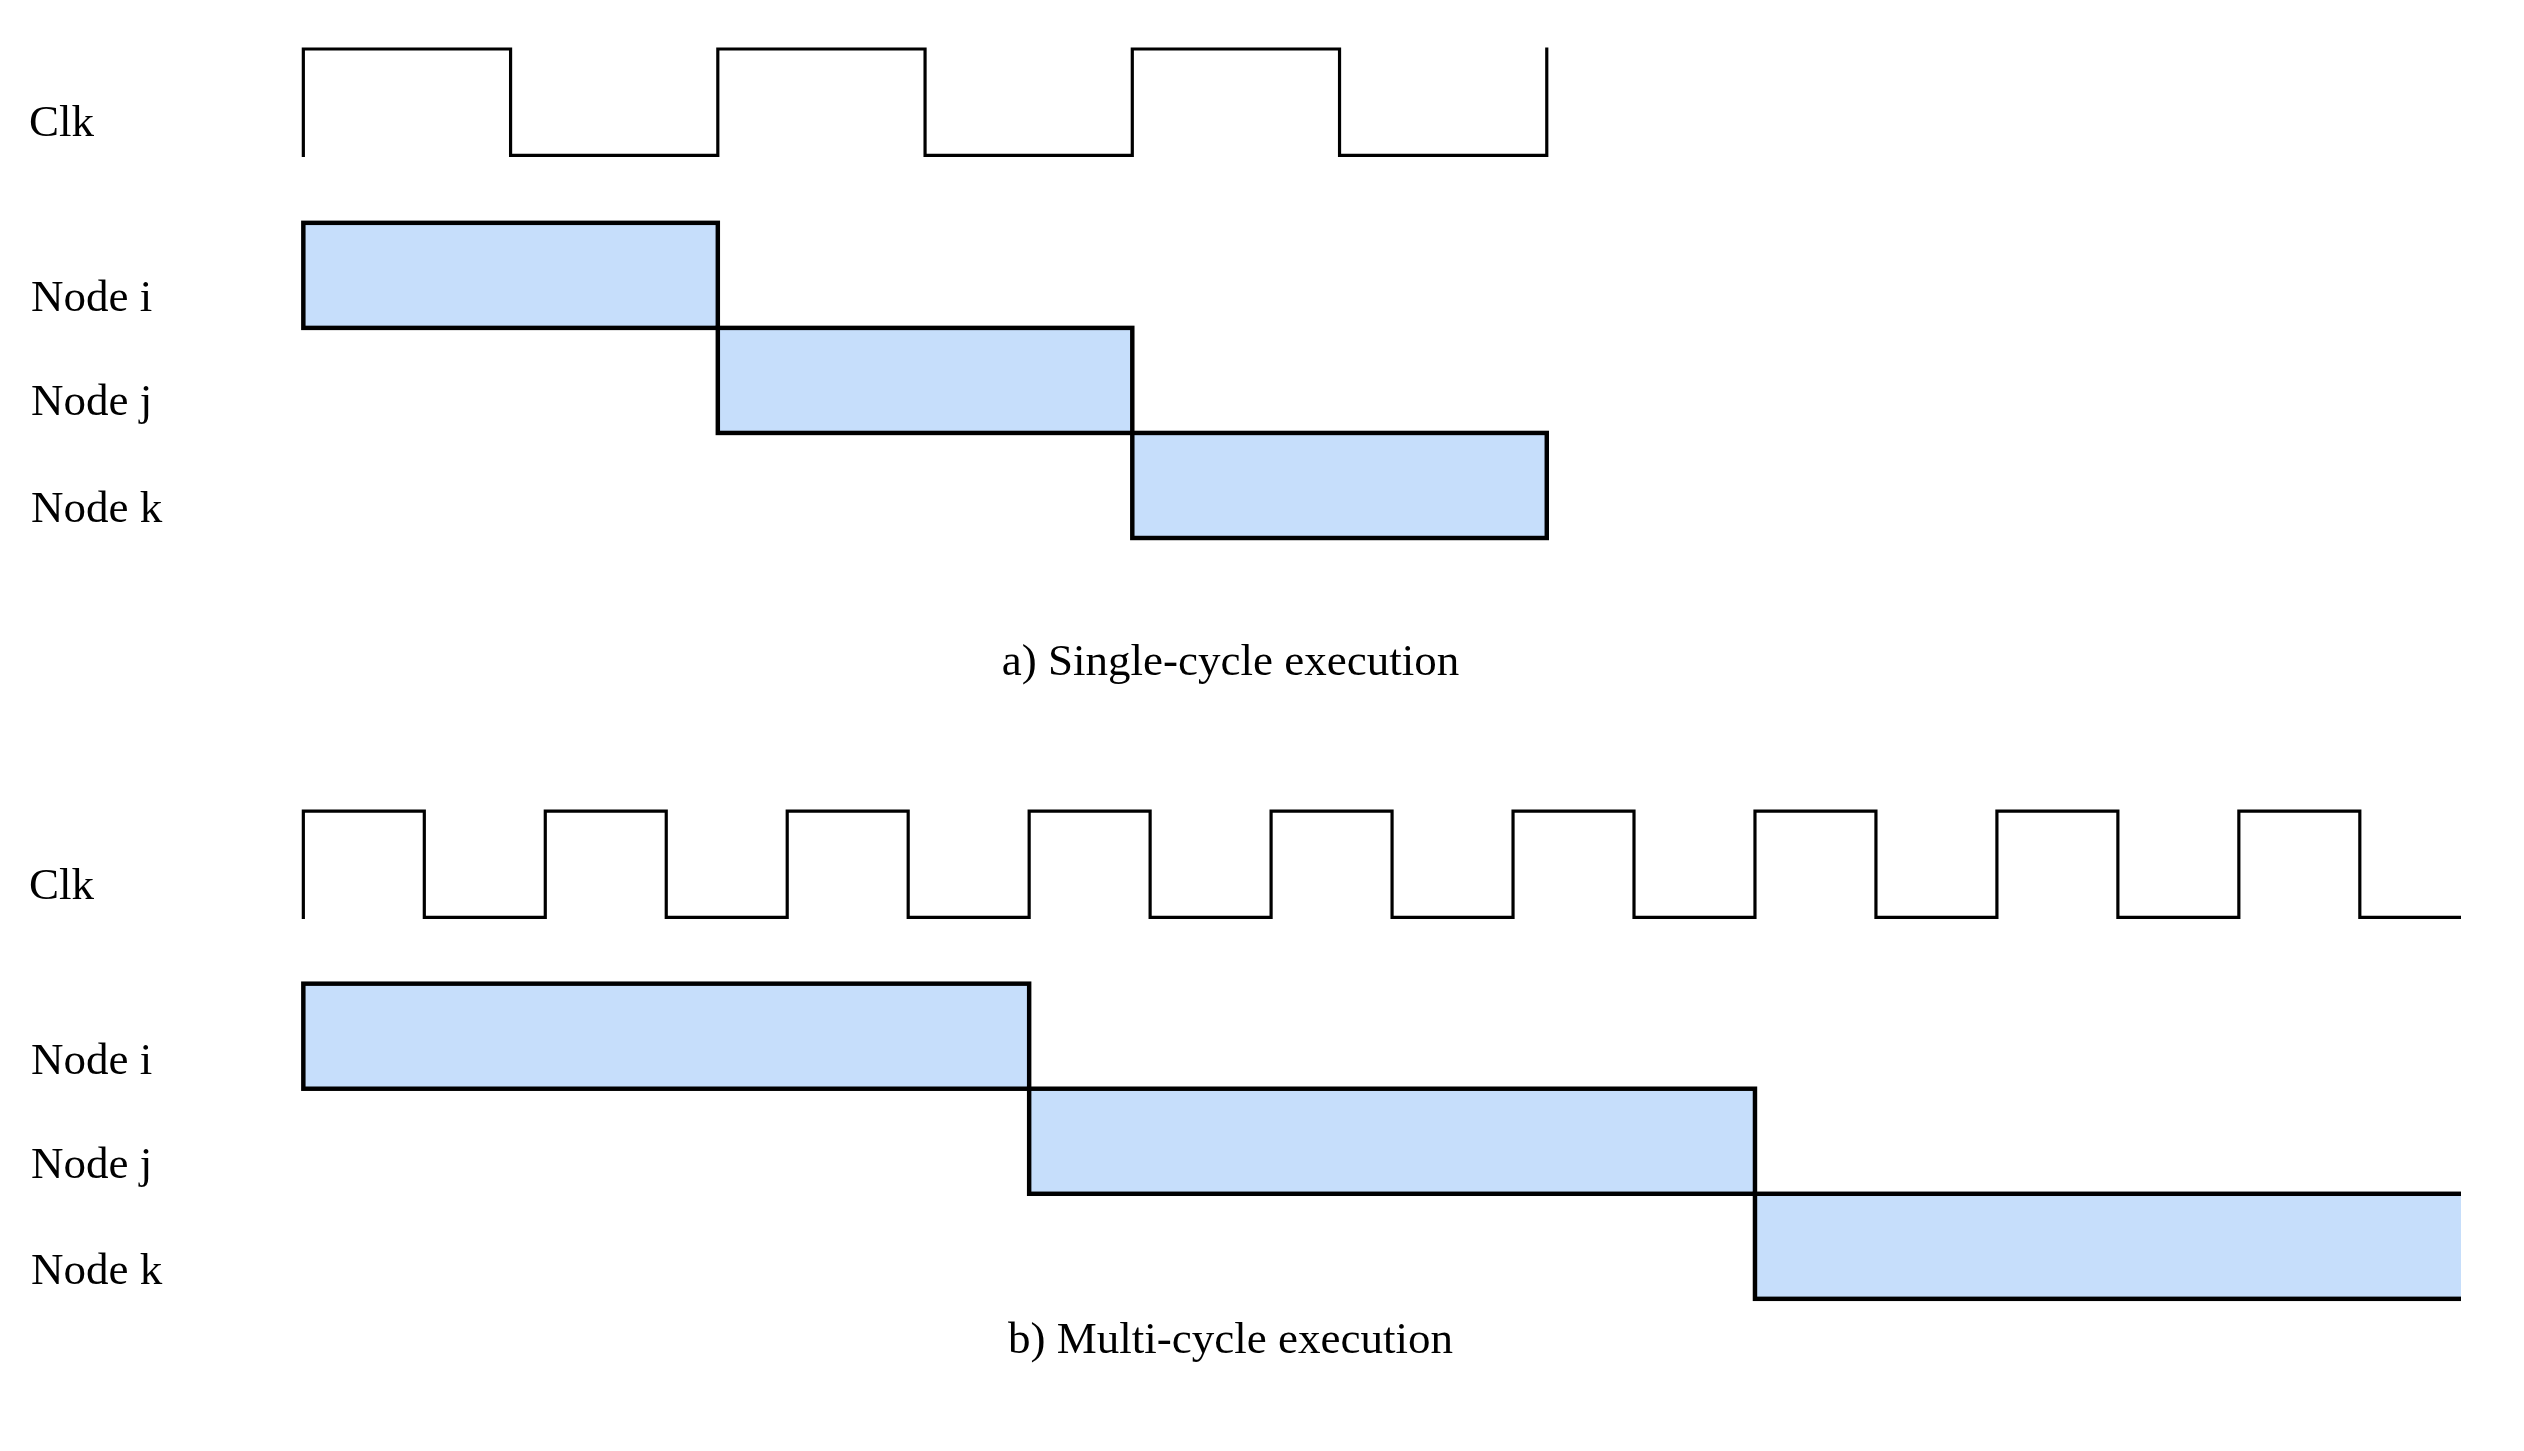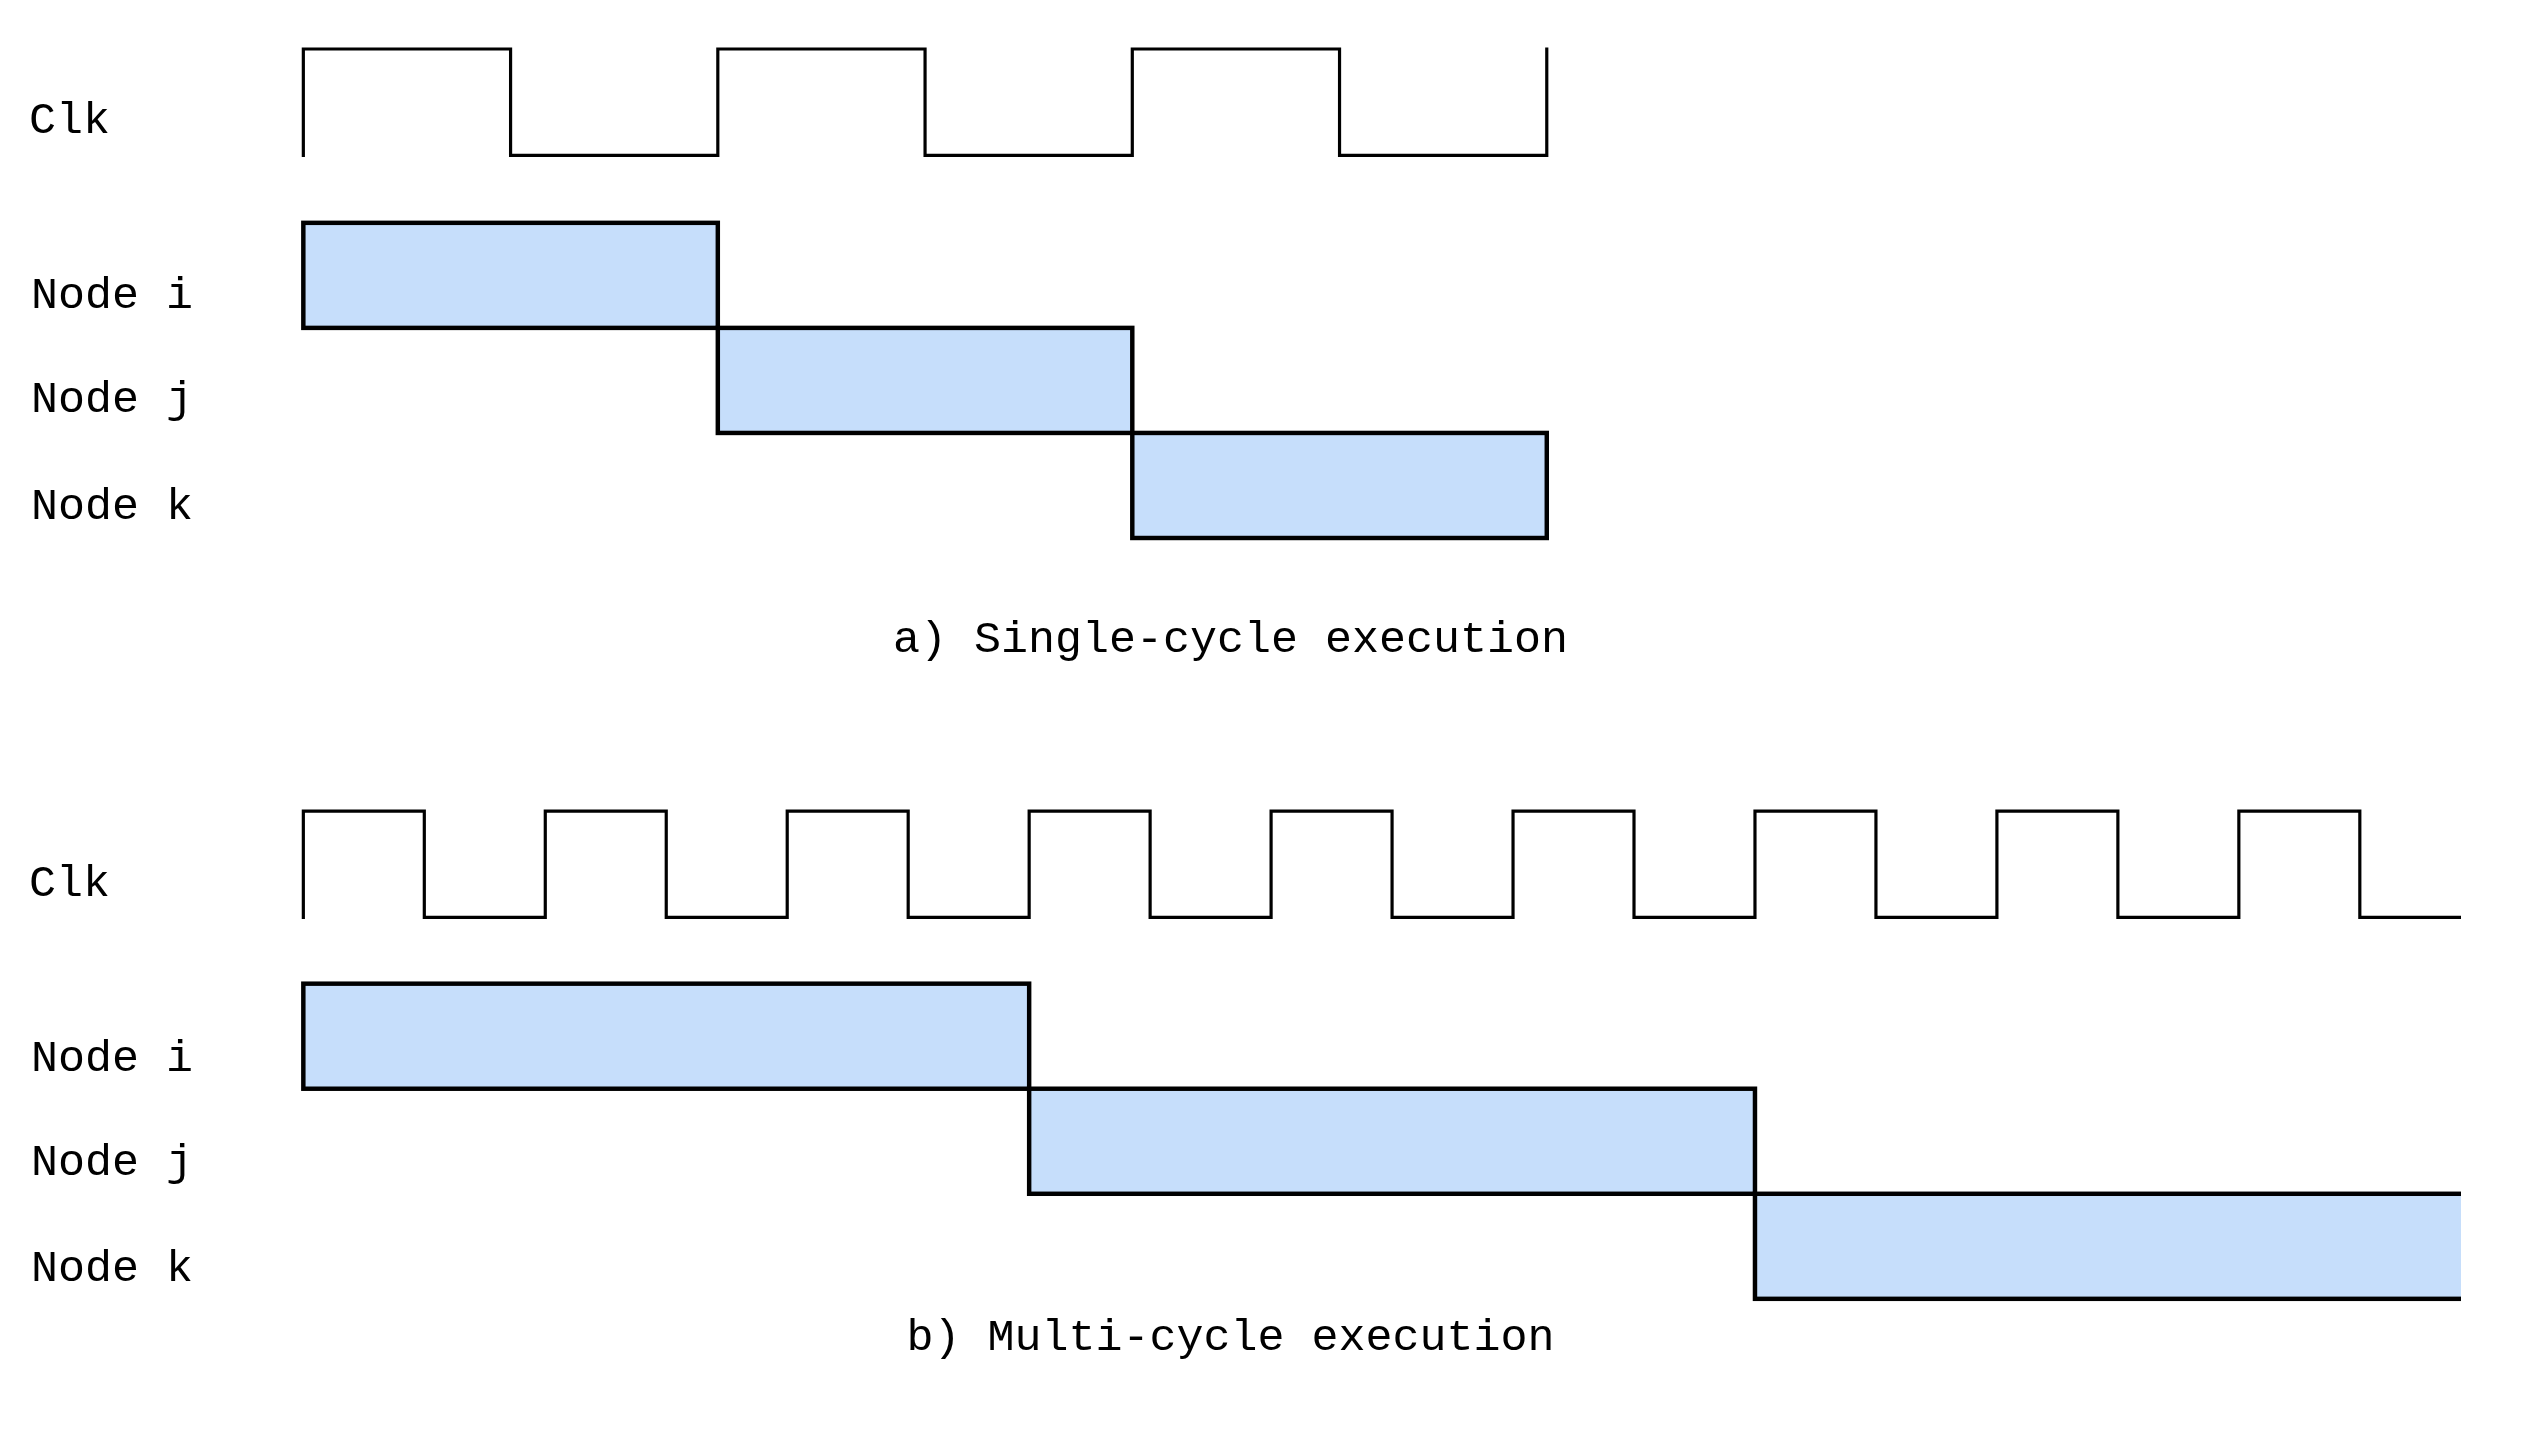--- a/index.html
+++ b/index.html
@@ -5,21 +5,21 @@
   html, body {
     margin: 0;
     padding: 0;
     background: #ffffff;
   }
   .canvas {
     position: relative;
     width: 2461px;
     height: 1451px;
     background: var(--bg, #ffffff);
-    font-family: Liberation Mono, monospace;
+    font-family: Liberation Serif, serif;
     color: var(--text, #000000);
     overflow: hidden;
   }
   #diagram-svg {
     position: absolute;
     left: 0;
     top: 0;
     width: 2525px;
     height: 1451px;
   }
@@ -46,21 +46,21 @@
     left: 0;
     width: 100%;
     text-align: center;
     font-size: 45px;
     line-height: 45px;
   }
   #clk-a      { left: 29px;  top: 99px;  }
   #node-a-i   { left: 31px;  top: 274px;  }
   #node-a-j   { left: 31px;  top: 378px;  }
   #node-a-k   { left: 31px;  top: 485px;  }
-  #caption-a  { top: 618px;  }
+  #caption-a  { top: 638px;  }
   #clk-b      { left: 29px;  top: 862px; }
   #node-b-i   { left: 31px;  top: 1037px; }
   #node-b-j   { left: 31px;  top: 1141px; }
   #node-b-k   { left: 31px;  top: 1247px; }
   #caption-b  { top: 1316px; }
 </style>
 </head>
 <body>
 
 <div class="canvas">

